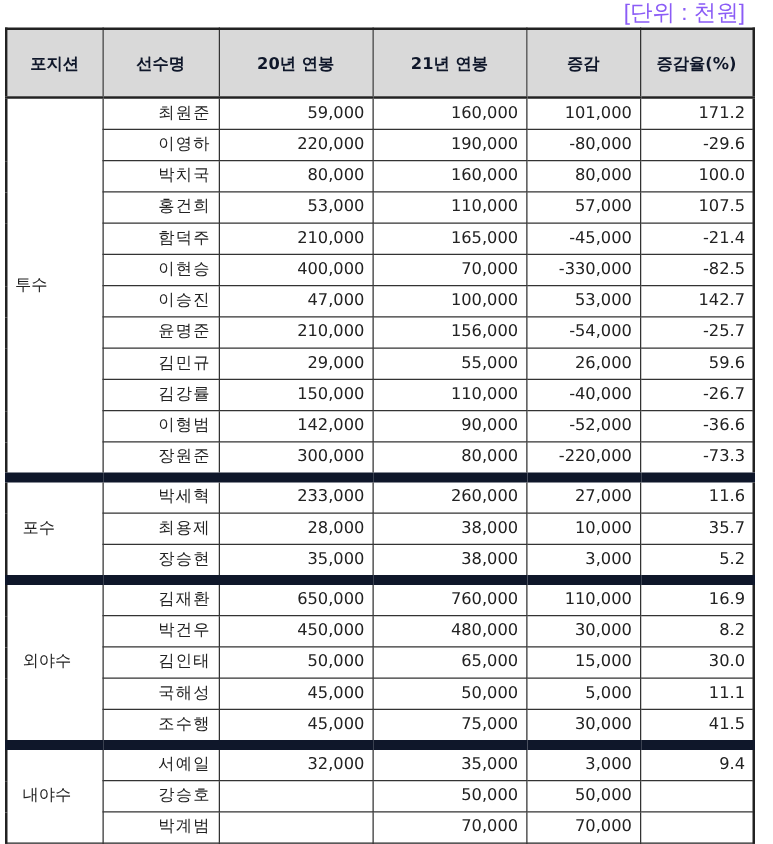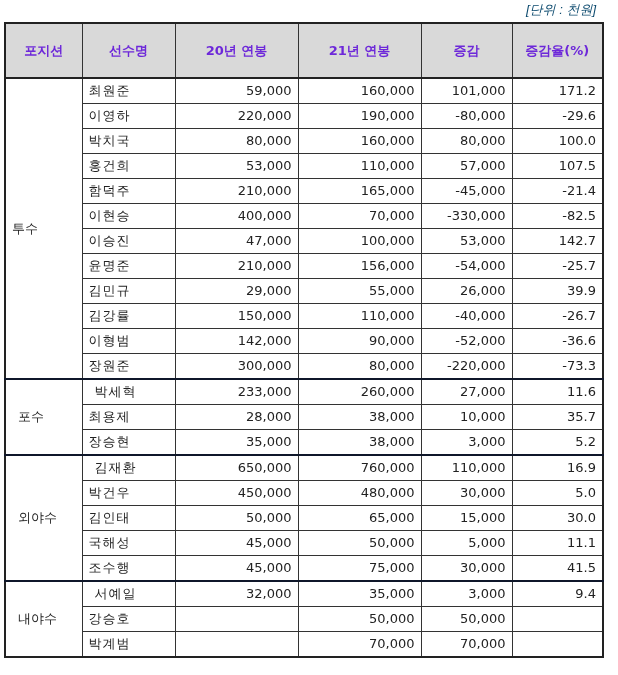--- a/index.html
+++ b/index.html
@@ -3,51 +3,50 @@
   <meta charset="utf-8">
   <style>
     html, body { margin: 0; padding: 0; background: #ffffff; }
     body {
       width: 618px; height: 675px; position: relative; overflow: hidden;
       font-family: "DejaVu Sans", "Liberation Sans", sans-serif;
       color: #222;
     }
     .unit {
       position: absolute; top: 0; right: 22px;
-      font-size: 13px; line-height: 20px; color: #0c4a6e;
+      font-size: 18px; line-height: 20px; color: #8b5cf6;
       font-family: "Liberation Sans", "DejaVu Sans", sans-serif;
-      font-style: italic;
     }
     table.salary {
       position: absolute; left: 4px; top: 22px;
       border-collapse: collapse;
       table-layout: fixed;
       width: 598px;
       border: 2px solid #222;
     }
     table.salary th, table.salary td {
       border: 1px solid #333;
       padding: 0 6px;
       font-size: 13px;
       white-space: nowrap;
       overflow: hidden;
     }
     table.salary th {
       background: #d9d9d9;
       height: 53px;
       font-weight: bold;
       text-align: center;
-      color: #6d28d9;
+      color: #0f172a;
       border-bottom: 2px solid #222;
     }
     table.salary td { height: 24px; line-height: 24px; }
     td.pos { text-align: left; vertical-align: middle; }
-    td.name { text-align: left; letter-spacing: 1px; }
+    td.name { text-align: right; letter-spacing: 1px; }
     td.num { text-align: right; padding-right: 6px; }
-    tr.group-start td { border-top: 2px solid #0f172a; padding-left: 12px; }
+    tr.group-start td { border-top: 8px solid #0f172a; padding-left: 12px; }
   </style>
 </head>
 <body>
 
 <div class="unit">[단위 : 천원]</div>
 
 <table class="salary">
   <colgroup>
     <col style="width:77px">
     <col style="width:93px">
@@ -122,21 +121,21 @@
         <td class="num">210,000</td>
         <td class="num">156,000</td>
         <td class="num">-54,000</td>
         <td class="num">-25.7</td>
       </tr>
       <tr>
         <td class="name">김민규</td>
         <td class="num">29,000</td>
         <td class="num">55,000</td>
         <td class="num">26,000</td>
-        <td class="num">39.9</td>
+        <td class="num">59.6</td>
       </tr>
       <tr>
         <td class="name">김강률</td>
         <td class="num">150,000</td>
         <td class="num">110,000</td>
         <td class="num">-40,000</td>
         <td class="num">-26.7</td>
       </tr>
       <tr>
         <td class="name">이형범</td>
@@ -180,21 +179,21 @@
         <td class="num">650,000</td>
         <td class="num">760,000</td>
         <td class="num">110,000</td>
         <td class="num">16.9</td>
       </tr>
       <tr>
         <td class="name">박건우</td>
         <td class="num">450,000</td>
         <td class="num">480,000</td>
         <td class="num">30,000</td>
-        <td class="num">5.0</td>
+        <td class="num">8.2</td>
       </tr>
       <tr>
         <td class="name">김인태</td>
         <td class="num">50,000</td>
         <td class="num">65,000</td>
         <td class="num">15,000</td>
         <td class="num">30.0</td>
       </tr>
       <tr>
         <td class="name">국해성</td>

